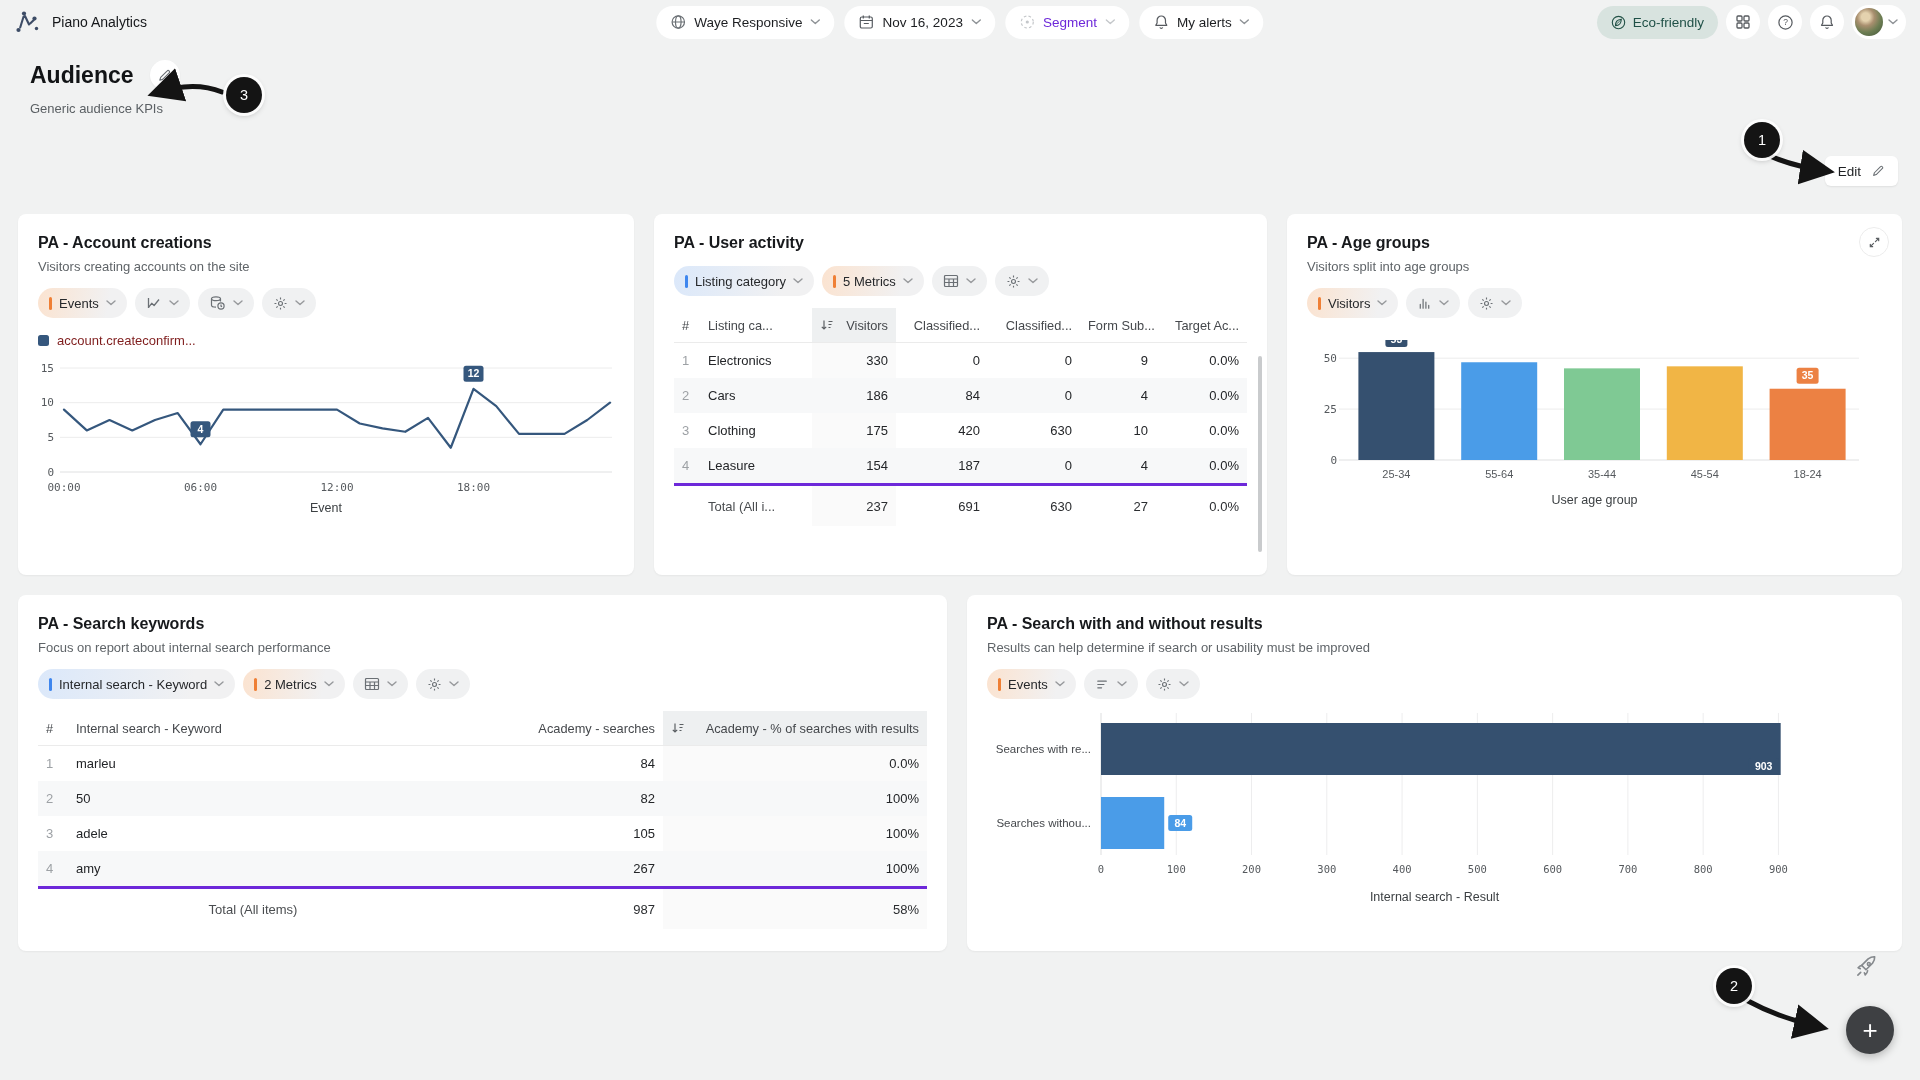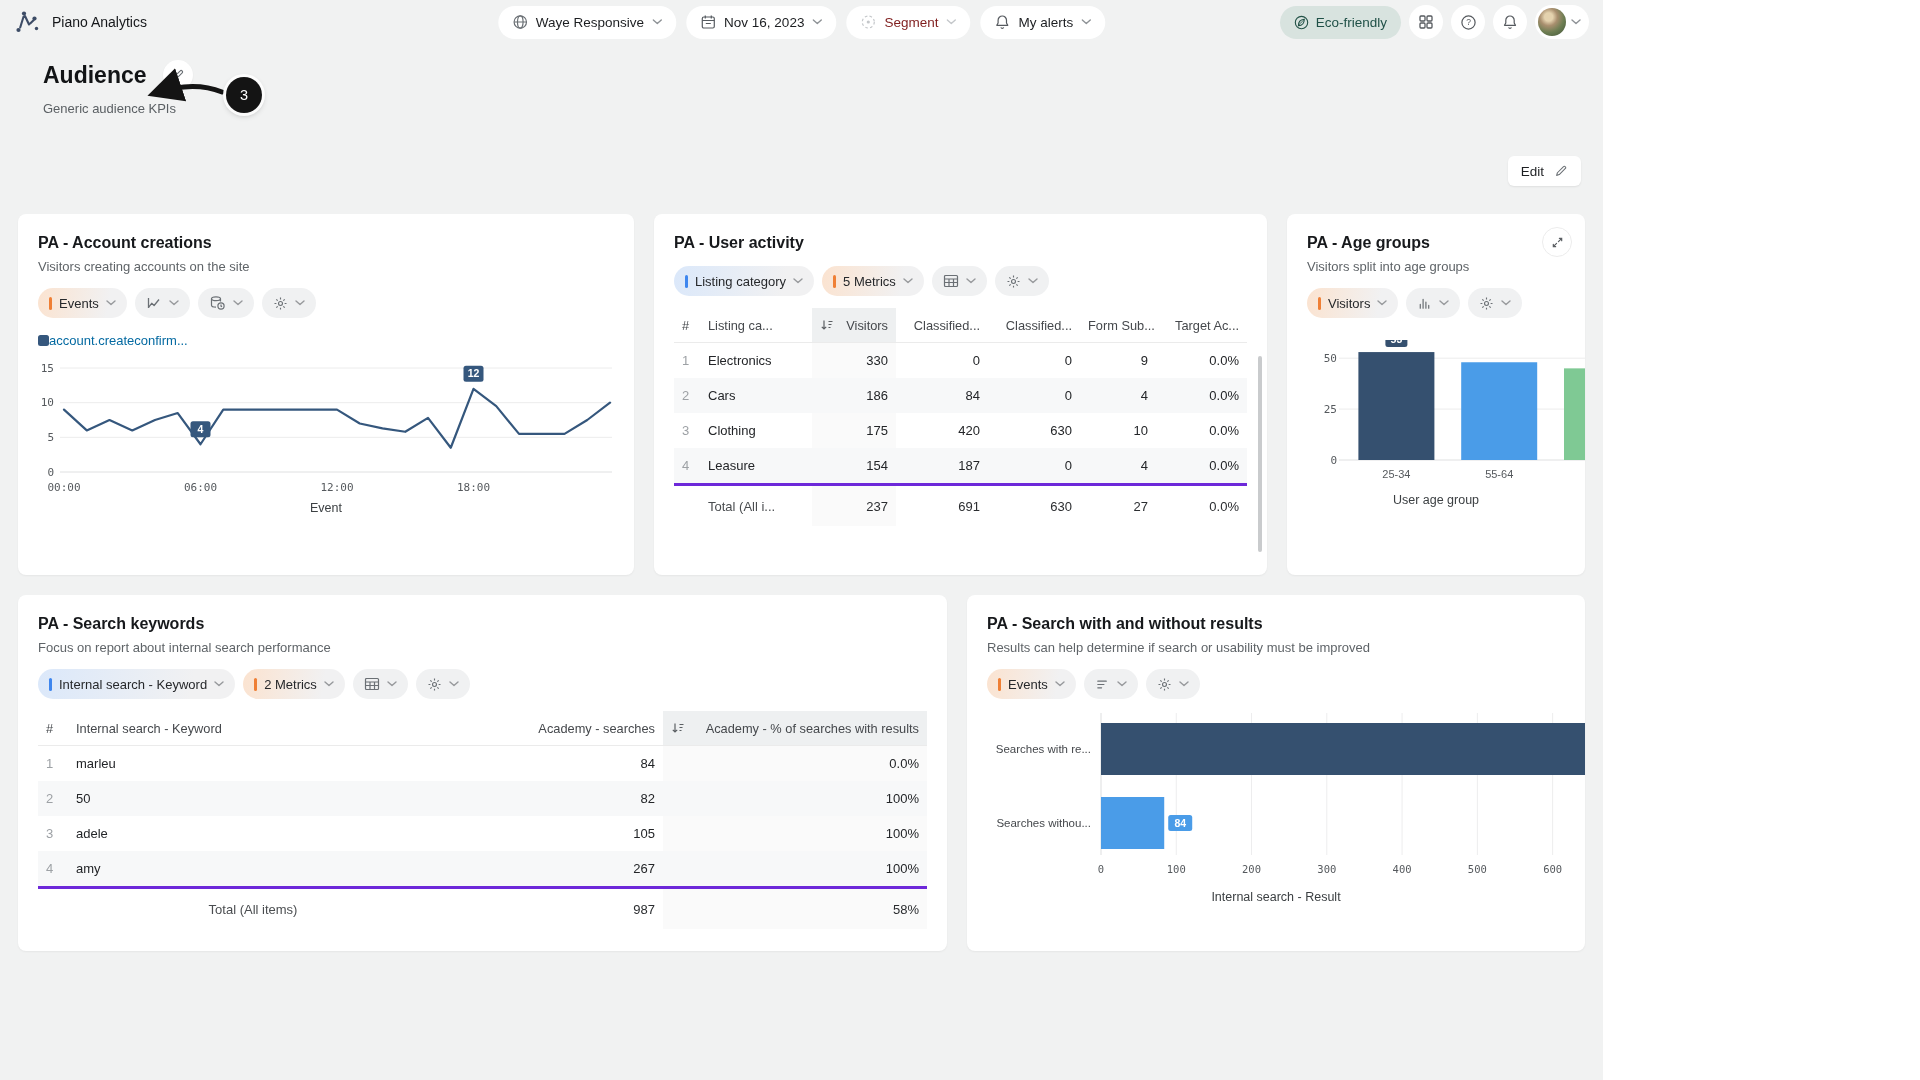--- a/index.html
+++ b/index.html
@@ -1,38 +1,38 @@
 <!DOCTYPE html>
 <html><head>
 <meta charset="utf-8">
 <style>
   html,body{margin:0;padding:0;}
-  .stage{position:relative;width:1603px;height:1080px;background:#f1f2f2;overflow:hidden;
+  .stage{position:relative;width:1920px;height:1080px;background:#f1f2f2;overflow:hidden;
          font-family:"Liberation Sans",sans-serif;color:#1c1e21;}
   button{font-family:"Liberation Sans",sans-serif;cursor:pointer;}
 
   
   .topbar{position:relative;display:flex;align-items:center;height:44px;padding:0 14px;}
   .tb-left{display:flex;align-items:center;gap:12px;}
   .brand{font-size:14px;color:#15171a;}
   .tb-center{position:absolute;left:50%;transform:translateX(-50%);display:flex;gap:10px;align-items:center;}
   .tpill{display:flex;align-items:center;gap:8px;background:#fff;border:none;border-radius:17px;
          height:33px;padding:0 14px;font-size:13.5px;color:#1c1e21;}
-  .tpill.disabled{color:#7f1d1d;}
+  .tpill.disabled{color:#6d28d9;}
   .tb-right{margin-left:auto;display:flex;align-items:center;gap:8px;}
   .eco{display:flex;align-items:center;gap:7px;background:#d8e3df;border:none;border-radius:17px;
        height:33px;padding:0 14px;color:#1f5047;font-size:13.5px;font-weight:500;}
   .iconbtn{width:34px;height:34px;border-radius:50%;background:#fff;border:none;
            display:flex;align-items:center;justify-content:center;color:#55595e;}
   .avatarbtn{display:flex;align-items:center;gap:5px;background:#fff;border:none;border-radius:18px;padding:3px 8px 3px 3px;}
   .avatar{width:28px;height:28px;border-radius:50%;
           background:radial-gradient(circle at 38% 32%,#e4d2ae 0 16%,#a98f6f 34%,#6c7d52 60%,#3f5138 100%);}
 
   
-  .pagehead{position:absolute;top:60px;left:30px;margin-left:13px;}
+  .pagehead{position:absolute;top:60px;left:30px;}
   .titlerow{display:flex;align-items:center;gap:16px;}
   .titlerow h1{margin:0;font-size:23px;font-weight:600;color:#121416;}
   .roundbtn{width:30px;height:30px;border-radius:50%;background:#fff;border:none;
             display:flex;align-items:center;justify-content:center;color:#6a6f74;
             box-shadow:0 1px 2px rgba(0,0,0,.06);}
   .subtitle{margin:11px 0 0;font-size:13px;color:#5b6064;}
   .edit-btn{position:absolute;top:156px;right:22px;height:30px;display:flex;align-items:center;gap:10px;
             background:#fff;border:none;border-radius:6px;padding:0 13px;font-size:13.5px;color:#1e2023;
             box-shadow:0 1px 2px rgba(0,0,0,.08);}
 
@@ -51,21 +51,21 @@
   .card h2{margin:2px 0 0;font-size:16px;font-weight:600;color:#17191c;}
   .csub{margin:7px 0 0;font-size:13px;color:#5f6468;}
   .pills{display:flex;gap:8px;margin-top:14px;}
   .pill{display:flex;align-items:center;gap:7px;height:30px;border-radius:15px;border:none;
         background:#f0f1f2;padding:0 11px;font-size:13px;color:#26282b;white-space:nowrap;}
   .pill.orange{background:linear-gradient(100deg,#fbe3d0,#f1f1f2 78%);}
   .pill.blue{background:linear-gradient(100deg,#dbe8fa,#f1f1f2 78%);}
   .bar{width:3px;height:13px;border-radius:2px;}
   .orange .bar{background:#ef7f35;}
   .blue .bar{background:#3e86ee;}
-  .legend{display:flex;align-items:center;gap:0;margin-top:15px;font-size:13px;color:#0369a1;}
+  .legend{display:flex;align-items:center;gap:8px;margin-top:15px;font-size:13px;color:#7f1d1d;}
   .sw{width:11px;height:11px;border-radius:2.5px;background:#35577d;}
   .axis-title{text-align:center;font-size:12.5px;color:#3c4043;margin-top:3px;}
   .expandbtn{position:absolute;top:13px;right:13px;width:30px;height:30px;border-radius:50%;
              background:#fff;border:1px solid #ececec;display:flex;align-items:center;justify-content:center;color:#5b5f63;}
   .vscroll{position:absolute;right:5px;top:142px;width:4px;height:196px;border-radius:2px;background:#c9cbcd;}
 
   
   .dt{width:100%;border-collapse:collapse;margin-top:12px;font-size:13px;color:#232528;table-layout:fixed;}
   .dt th{font-weight:400;color:#45484c;font-size:12.8px;padding:0 8px;height:34px;
          border-bottom:1px solid #ebebeb;white-space:nowrap;overflow:hidden;}

